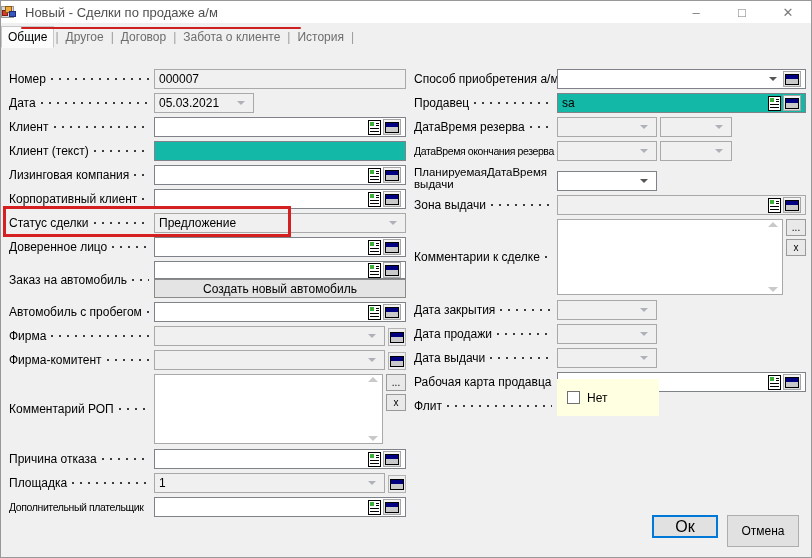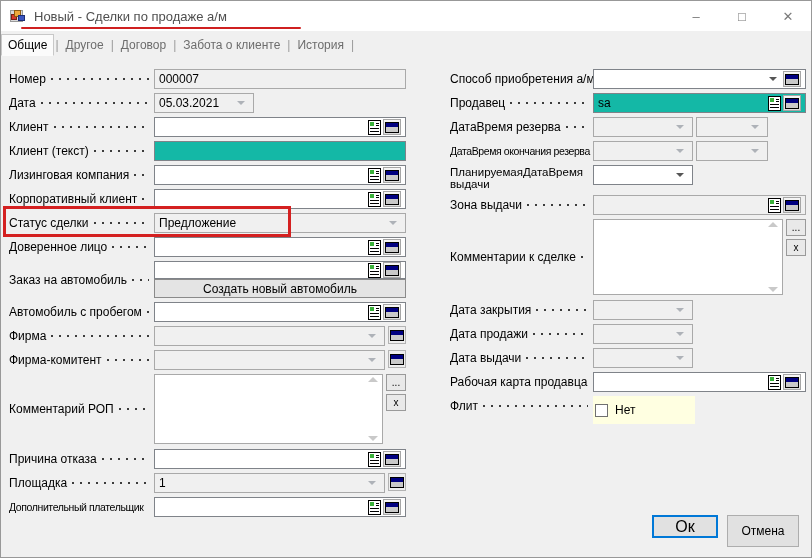--- a/index.html
+++ b/index.html
@@ -3,47 +3,47 @@
 <meta charset="utf-8">
 <style>
   * { box-sizing: border-box; margin: 0; padding: 0; }
   body { background: #ffffff; font-family: "Liberation Sans", sans-serif; }
   .window {
     position: relative; width: 812px; height: 558px;
     background: #f0f0f0; border: 1px solid #989898;
     font-size: 12px; color: #000; overflow: hidden;
   }
   
-  .titlebar { height: 30px; background: #ffffff; display: flex; align-items: center; padding-left: 9px; }
+  .titlebar { height: 22px; background: #ffffff; display: flex; align-items: center; }
   .title-icon { width: 18px; height: 15px; flex: none; display: flex; align-items: center; }
   .title-text { margin-left: 6px; color: #4f4f4f; font-size: 13px; white-space: nowrap; }
   .title-underline { position: absolute; left: 20px; top: 26px; width: 280px; height: 2px; background: #cf2020; border-radius: 1px; }
   .win-controls { margin-left: auto; display: flex; height: 100%; }
   .win-ctl { width: 46px; height: 100%; display: flex; align-items: center; justify-content: center; color: #7a7a7a; font-size: 13px; cursor: default; }
   
   .tabstrip { height: 27px; display: flex; align-items: center; color: #6d6d6d; }
   .tab { padding: 3px 6px; white-space: nowrap; }
   .tab.active { color: #000; background: #fbfbfb; border: 1px solid #c8c8c8; border-bottom-color: #fbfbfb; }
   .tab-sep { color: #9a9a9a; margin: 0 1px; }
   
   .content { position: absolute; top: 62px; left: 0; right: 0; bottom: 0; }
   .col { position: absolute; top: 0; }
   .col-left  { left: 8px;  width: 397px; }
   .col-right { left: 413px; width: 392px; }
   .row { display: flex; align-items: center; height: 20px; margin-bottom: 4px; }
   .row.tall { height: auto; }
   .lbl { width: 145px; flex: none; display: flex; align-items: flex-start; overflow: hidden; }
-  .col-right .lbl { width: 143px; margin-left: 36px; }
+  .col-right .lbl { width: 143px; }
   .lbl .txt { white-space: nowrap; }
   .lbl.condensed .txt { font-size: 10.5px; letter-spacing: -0.4px; }
   .lbl.twoline { align-items: flex-start; }
   .lbl.twoline .txt { white-space: normal; line-height: 12px; font-size: 11.5px; }
   .leader { flex: 1; min-width: 0; height: 2px; align-self: flex-end; margin: 0 5px 6px 5px;
     background-image: repeating-linear-gradient(90deg, #3c3c3c 0 2px, transparent 2px 8px); }
-  .fieldzone { flex: 1; display: flex; align-items: flex-start; gap: 3px; height: 100%; }
+  .fieldzone { flex: 1; display: flex; align-items: flex-end; gap: 3px; height: 100%; }
   
   .inp { flex: 1; height: 20px; border: 1px solid #7f8389; background: #fff;
     display: flex; align-items: center; padding: 0 4px; overflow: hidden; }
   .inp.gray { background: #f0f0f0; border-color: #a9a9a9; }
   .inp.yellow { background: #14b8a6; }
   .inp.w100 { flex: 0 0 100px; }
   .inp.w72  { flex: 0 0 72px; }
   .inp .val { flex: 1; white-space: nowrap; }
   .arrow { width: 0; height: 0; border-left: 4px solid transparent; border-right: 4px solid transparent;
     border-top: 4px solid #565656; margin: 0 4px; flex: none; }
@@ -61,21 +61,21 @@
   .ta-wrap { flex: 1; display: flex; align-items: stretch; gap: 3px; }
   .ta { flex: 1; border: 1px solid #a9a9a9; background: #fff; position: relative; }
   .ta-sb { position: absolute; top: 2px; bottom: 2px; right: 2px; width: 15px;
     display: flex; flex-direction: column; justify-content: space-between; align-items: center; }
   .sb-up { width: 0; height: 0; border-left: 5px solid transparent; border-right: 5px solid transparent; border-bottom: 5px solid #c9c9c9; }
   .sb-dn { width: 0; height: 0; border-left: 5px solid transparent; border-right: 5px solid transparent; border-top: 5px solid #c9c9c9; }
   .ta-btns { width: 20px; flex: none; display: flex; flex-direction: column; gap: 3px; }
   .btn-sm { height: 17px; border: 1px solid #9a9a9a; background: #e9e9e9; font-size: 10px;
     display: flex; align-items: center; justify-content: center; font-family: "Liberation Sans", sans-serif; }
   
-  .check-strip { flex: 0 0 102px; height: 28px; background: #ffffe1; display: flex; align-items: center; padding-left: 2px; }
+  .check-strip { flex: 0 0 102px; height: 37px; background: #ffffe1; display: flex; align-items: center; padding-left: 10px; }
   .checkbox { width: 13px; height: 13px; background: #fff; border: 1px solid #707070; flex: none; }
   .check-label { margin-left: 7px; }
   
   .status-annotation { position: absolute; left: 2px; top: 205px; width: 288px; height: 31px;
     border: 3px solid #d42020; z-index: 5; pointer-events: none; }
   
   .footer { position: absolute; right: 12px; bottom: 10px; display: flex; gap: 9px; }
   .btn-ok { width: 66px; height: 23px; background: #e1e1e1; border: 2px solid #0078d7;
     font-family: "Liberation Sans", sans-serif; font-size: 16px; }
   .btn-cancel { width: 72px; height: 32px; background: #e1e1e1; border: 1px solid #adadad;

